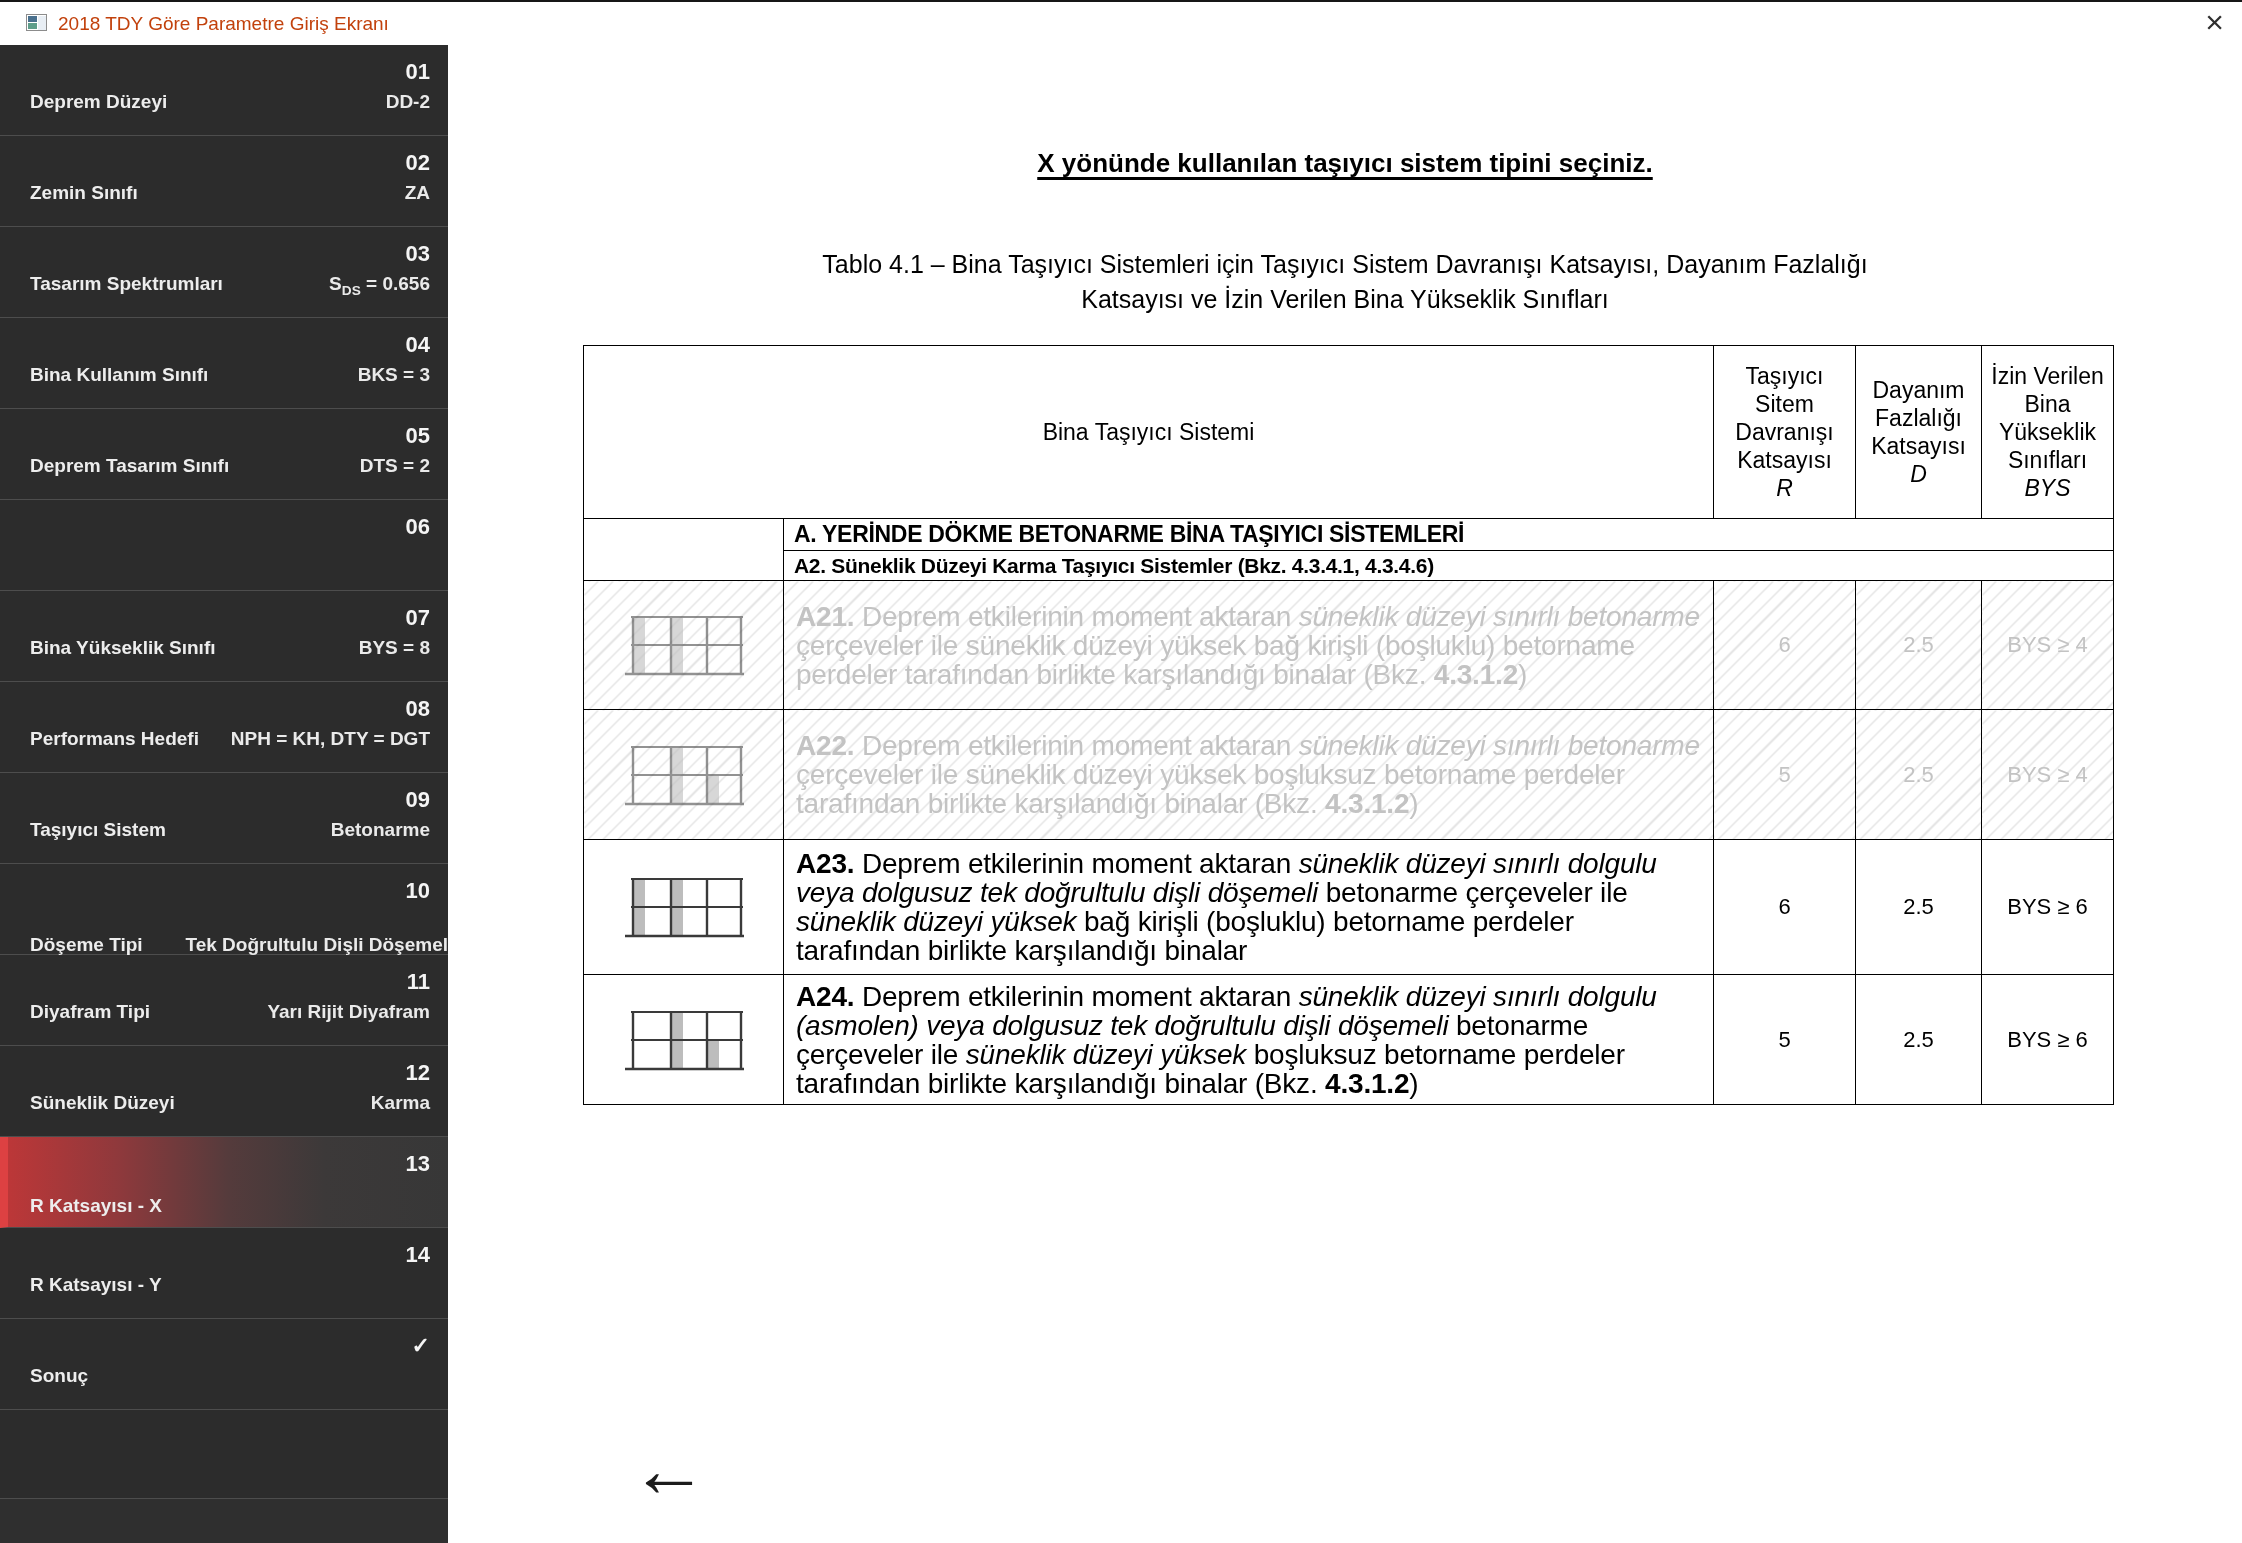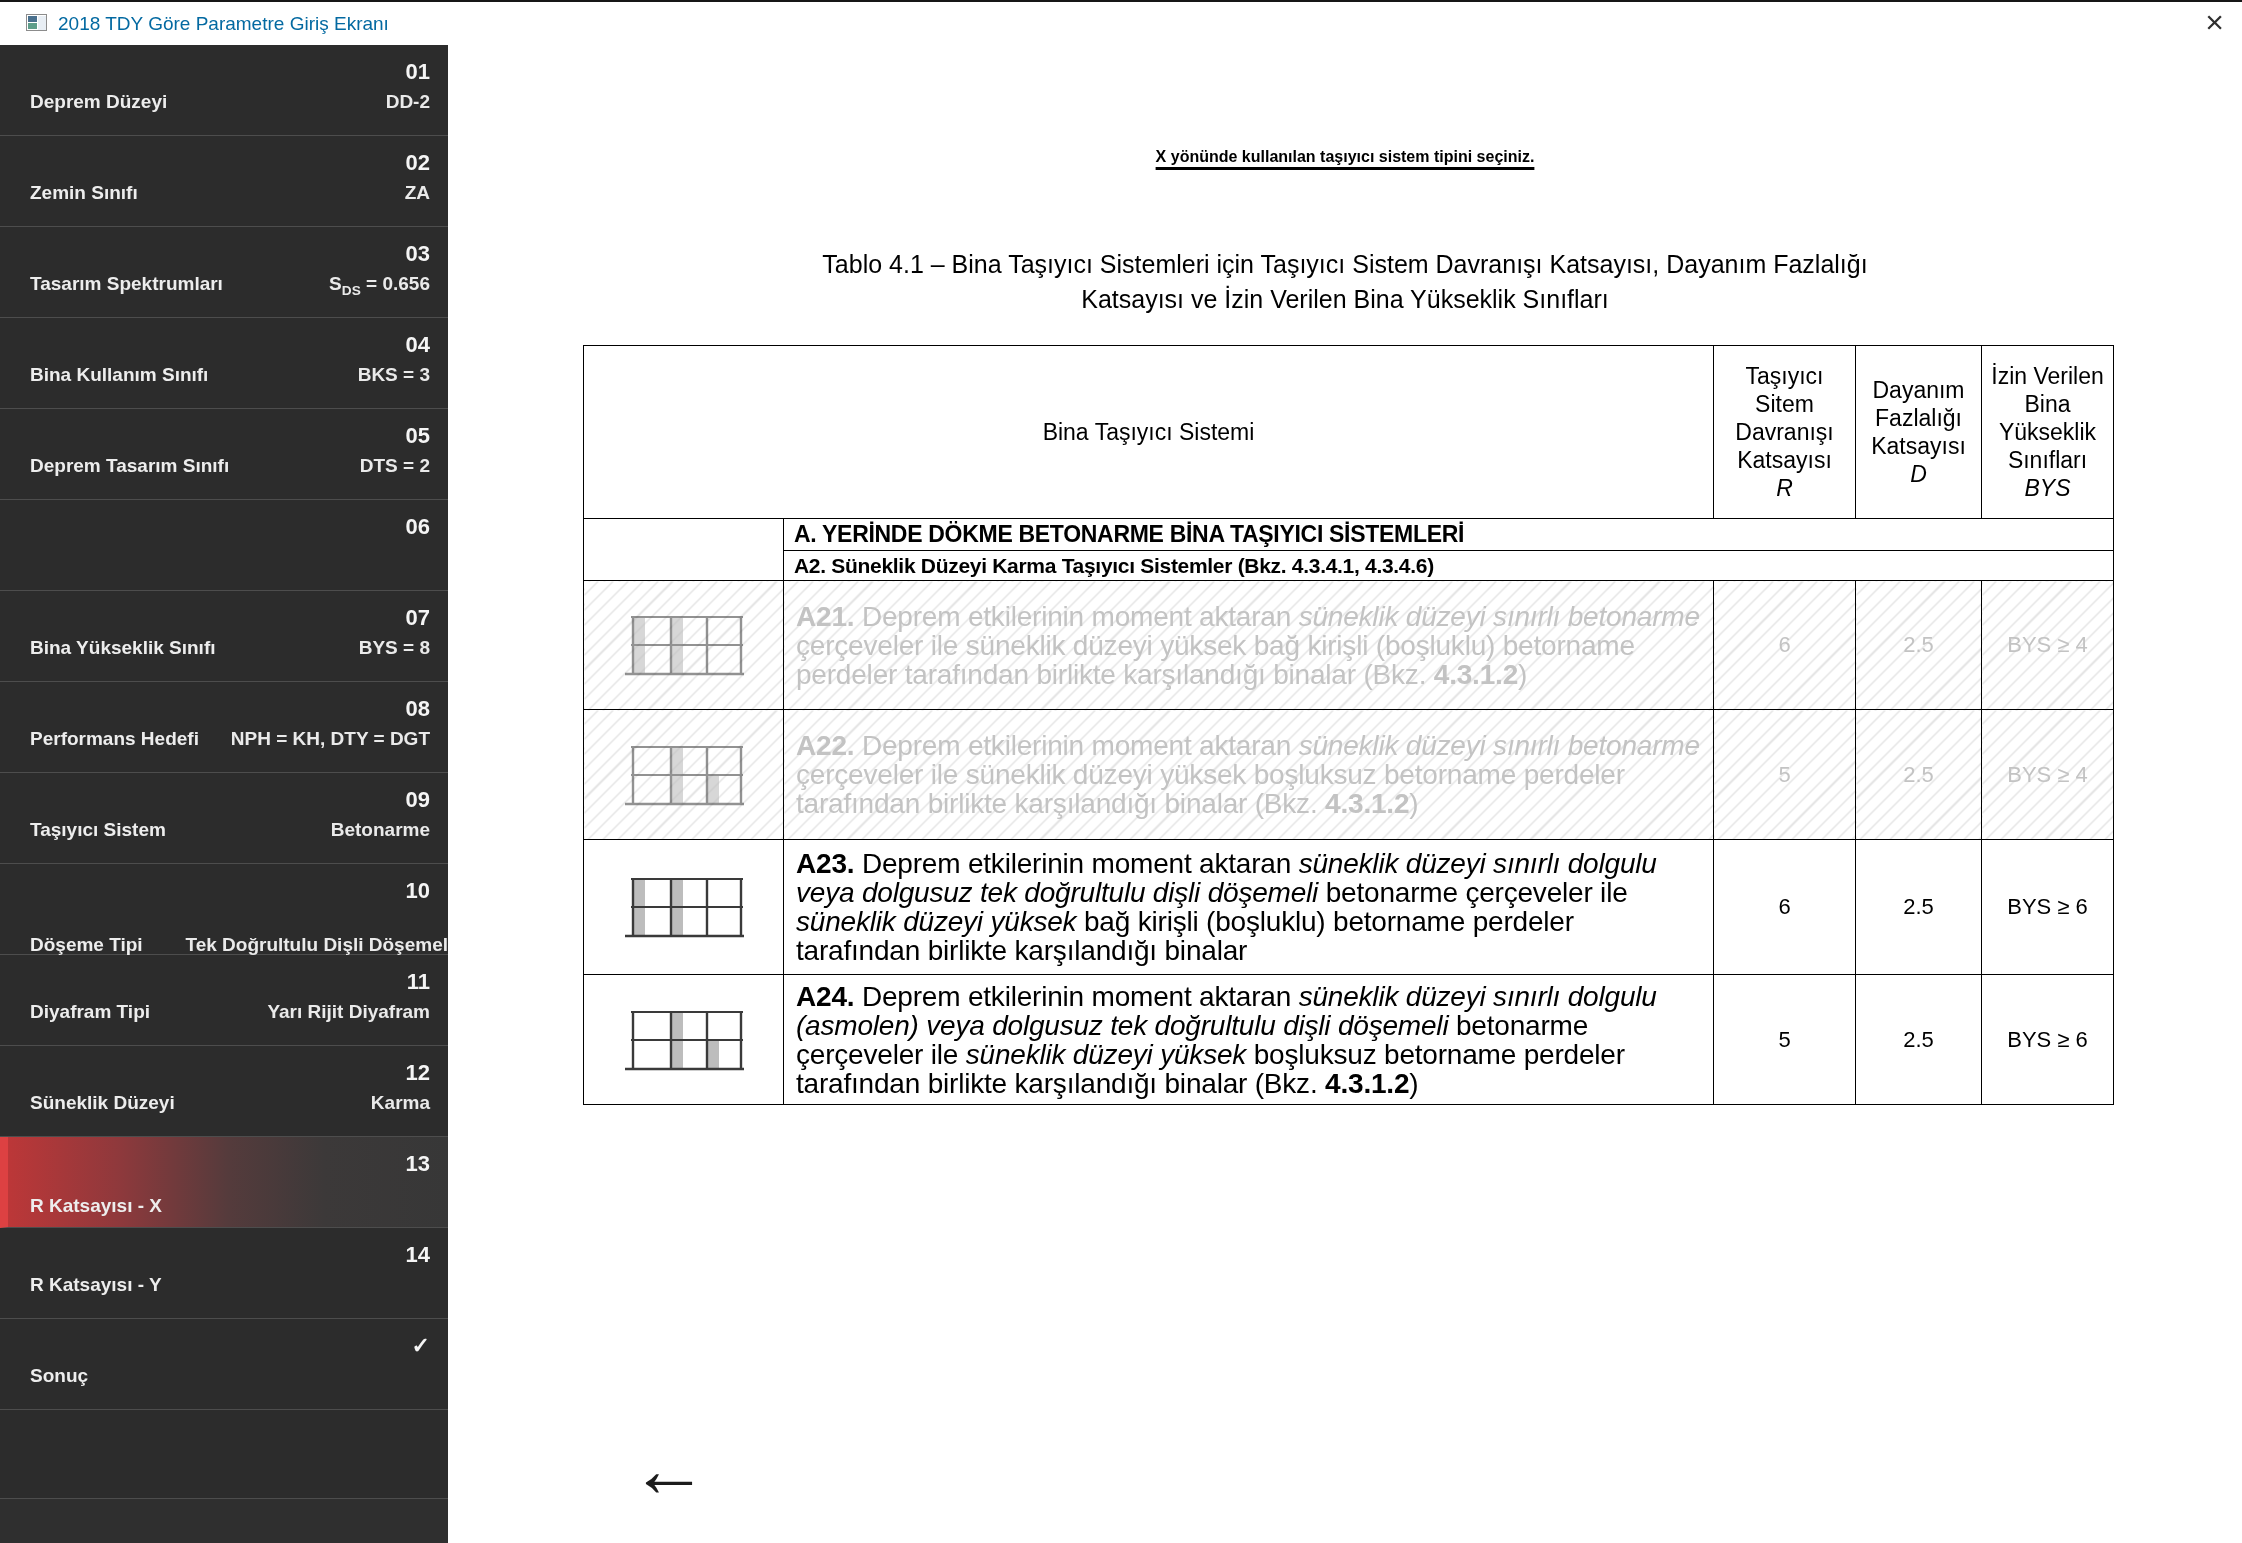--- a/index.html
+++ b/index.html
@@ -9,21 +9,21 @@
   .window { position:relative; width:2242px; height:1543px; border-top:2px solid #161616; background:#fff; }
 
   
   .titlebar { position:absolute; left:0; top:0; width:100%; height:43px; background:#fff; }
   .app-icon { position:absolute; left:26px; top:12px; width:21px; height:17px; border:1px solid #8c8c8c;
       background:
         linear-gradient(#49708e,#49708e) 1px 1px/9px 6px no-repeat,
         linear-gradient(#5d9d8a,#5d9d8a) 1px 8px/9px 6px no-repeat,
         linear-gradient(#e8eef4,#e8eef4) 11px 1px/8px 14px no-repeat,
         #fff; }
-  .win-title { position:absolute; left:58px; top:0; line-height:43px; font-size:19px; color:#0369a1; }
+  .win-title { position:absolute; left:58px; top:0; line-height:43px; font-size:19px; color:#c2410c; }
   .close-btn { position:absolute; right:18px; top:0; line-height:40px; font-size:32px; color:#2f2f2f; cursor:pointer; }
 
   
   .sidebar { position:absolute; left:0; top:43px; width:448px; height:1500px; background:#2c2c2c; }
   .item { height:91px; border-bottom:1px solid #4d4d4d; color:#ededed; position:relative; cursor:pointer; }
   .item .num { padding:15px 18px 0 30px; font-size:22px; font-weight:bold; color:#f5f5f5; line-height:1.1;text-align:right; }
   .item .line2 { display:flex; justify-content:space-between; align-items:baseline; gap:8px;
                  padding:7px 18px 0 30px; overflow:hidden; }
   .item .lbl { font-size:19px; font-weight:bold; white-space:nowrap; }
   .item .val { font-size:19px; font-weight:bold; text-align:right; white-space:nowrap; color:#eaeaea; }
@@ -32,21 +32,21 @@
   .item.selected { border-left:8px solid #dd4142;
       background:linear-gradient(90deg,#bc3738 0%, #8f393c 25%, #553b3c 50%, #3c3939 72%, #373737 100%); }
   .item.selected .num { padding-left:34px; }
   .item.selected .line2 { padding-left:22px;margin-top:12px; }
   .side-empty { height:89px; border-bottom:1px solid #4d4d4d; }
   .side-bottom { height:45px; background:#2f2f2f; }
 
   
   .main { position:absolute; left:448px; top:43px; width:1794px; height:1500px; background:#fff; }
   .heading { position:absolute; top:103px; left:0; width:100%; text-align:center;
-             font-size:16px; font-weight:bold; color:#000;
+             font-size:26px; font-weight:bold; color:#000;
              text-decoration:underline; text-decoration-thickness:2.5px; text-underline-offset:5px; }
   .tbl-title { position:absolute; top:202px; left:0; width:100%; text-align:center;
                font-size:25px; color:#000; line-height:35px; white-space:pre-line; }
 
   table.t41 { position:absolute; left:135px; top:300px; width:1530px; border-collapse:collapse; table-layout:fixed; }
   table.t41 td { border:1.5px solid #000; vertical-align:middle; }
   .thead td { text-align:center; font-size:23px; color:#000; line-height:1.22; padding:4px 2px; }
   .c-sys { font-size:24px; }
   .c-head .sym { font-style:italic; }
   .sect-a  { font-size:23px; font-weight:bold; padding:2px 4px 2px 10px; letter-spacing:-0.3px; }

